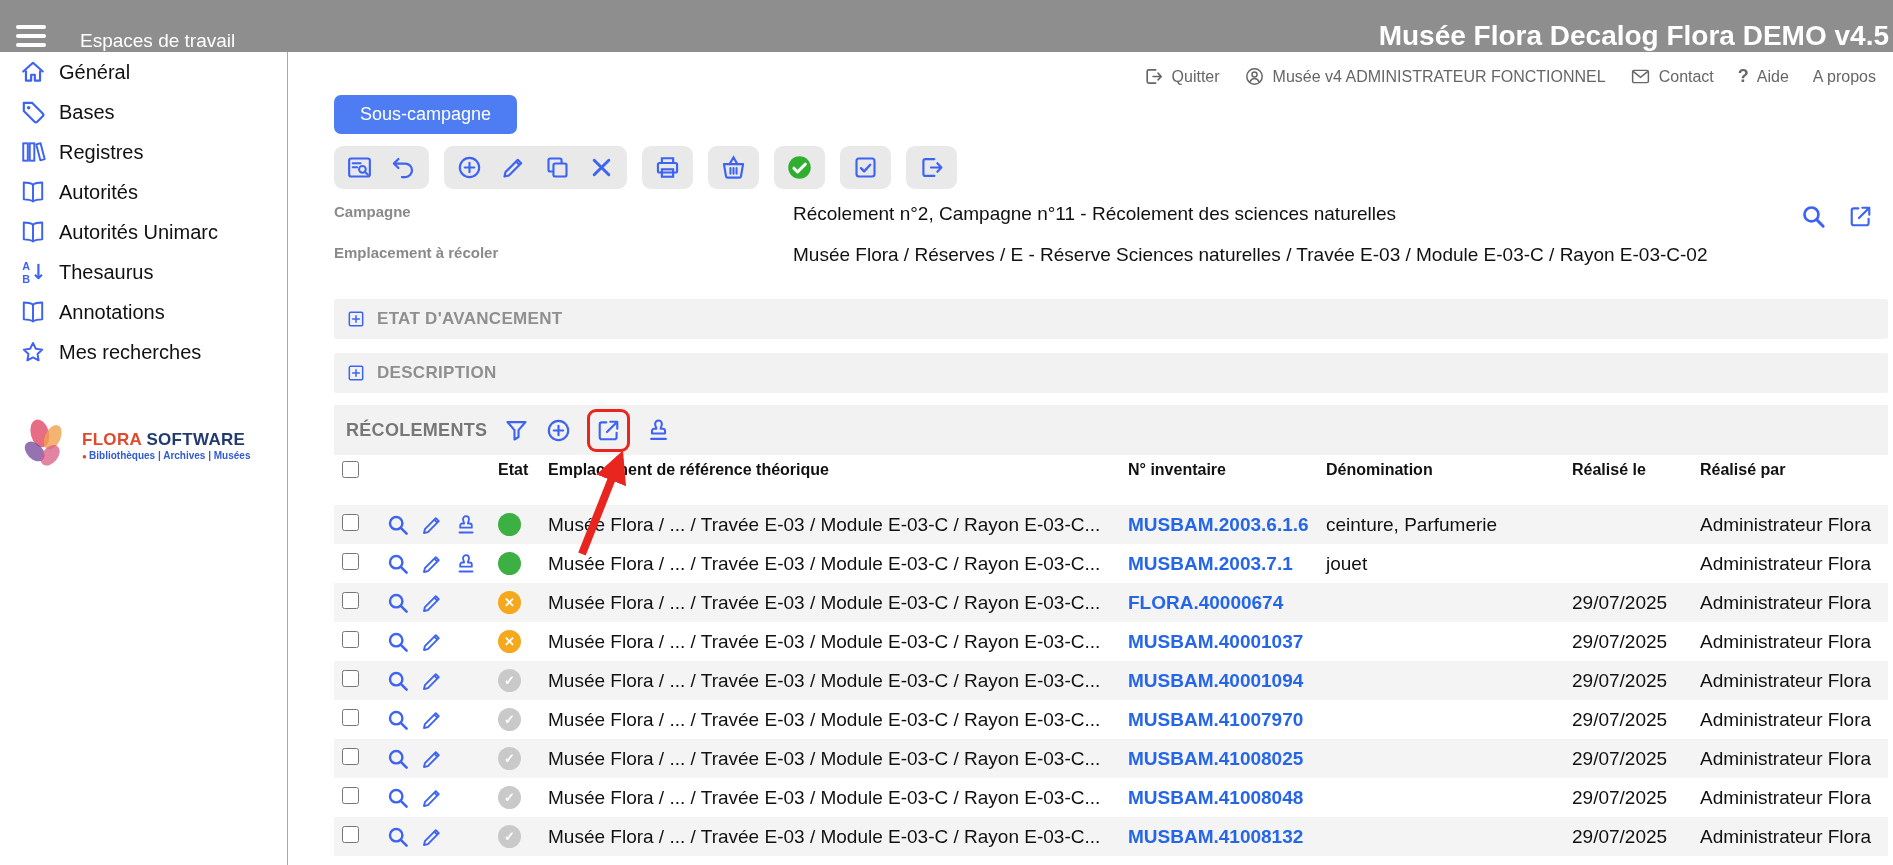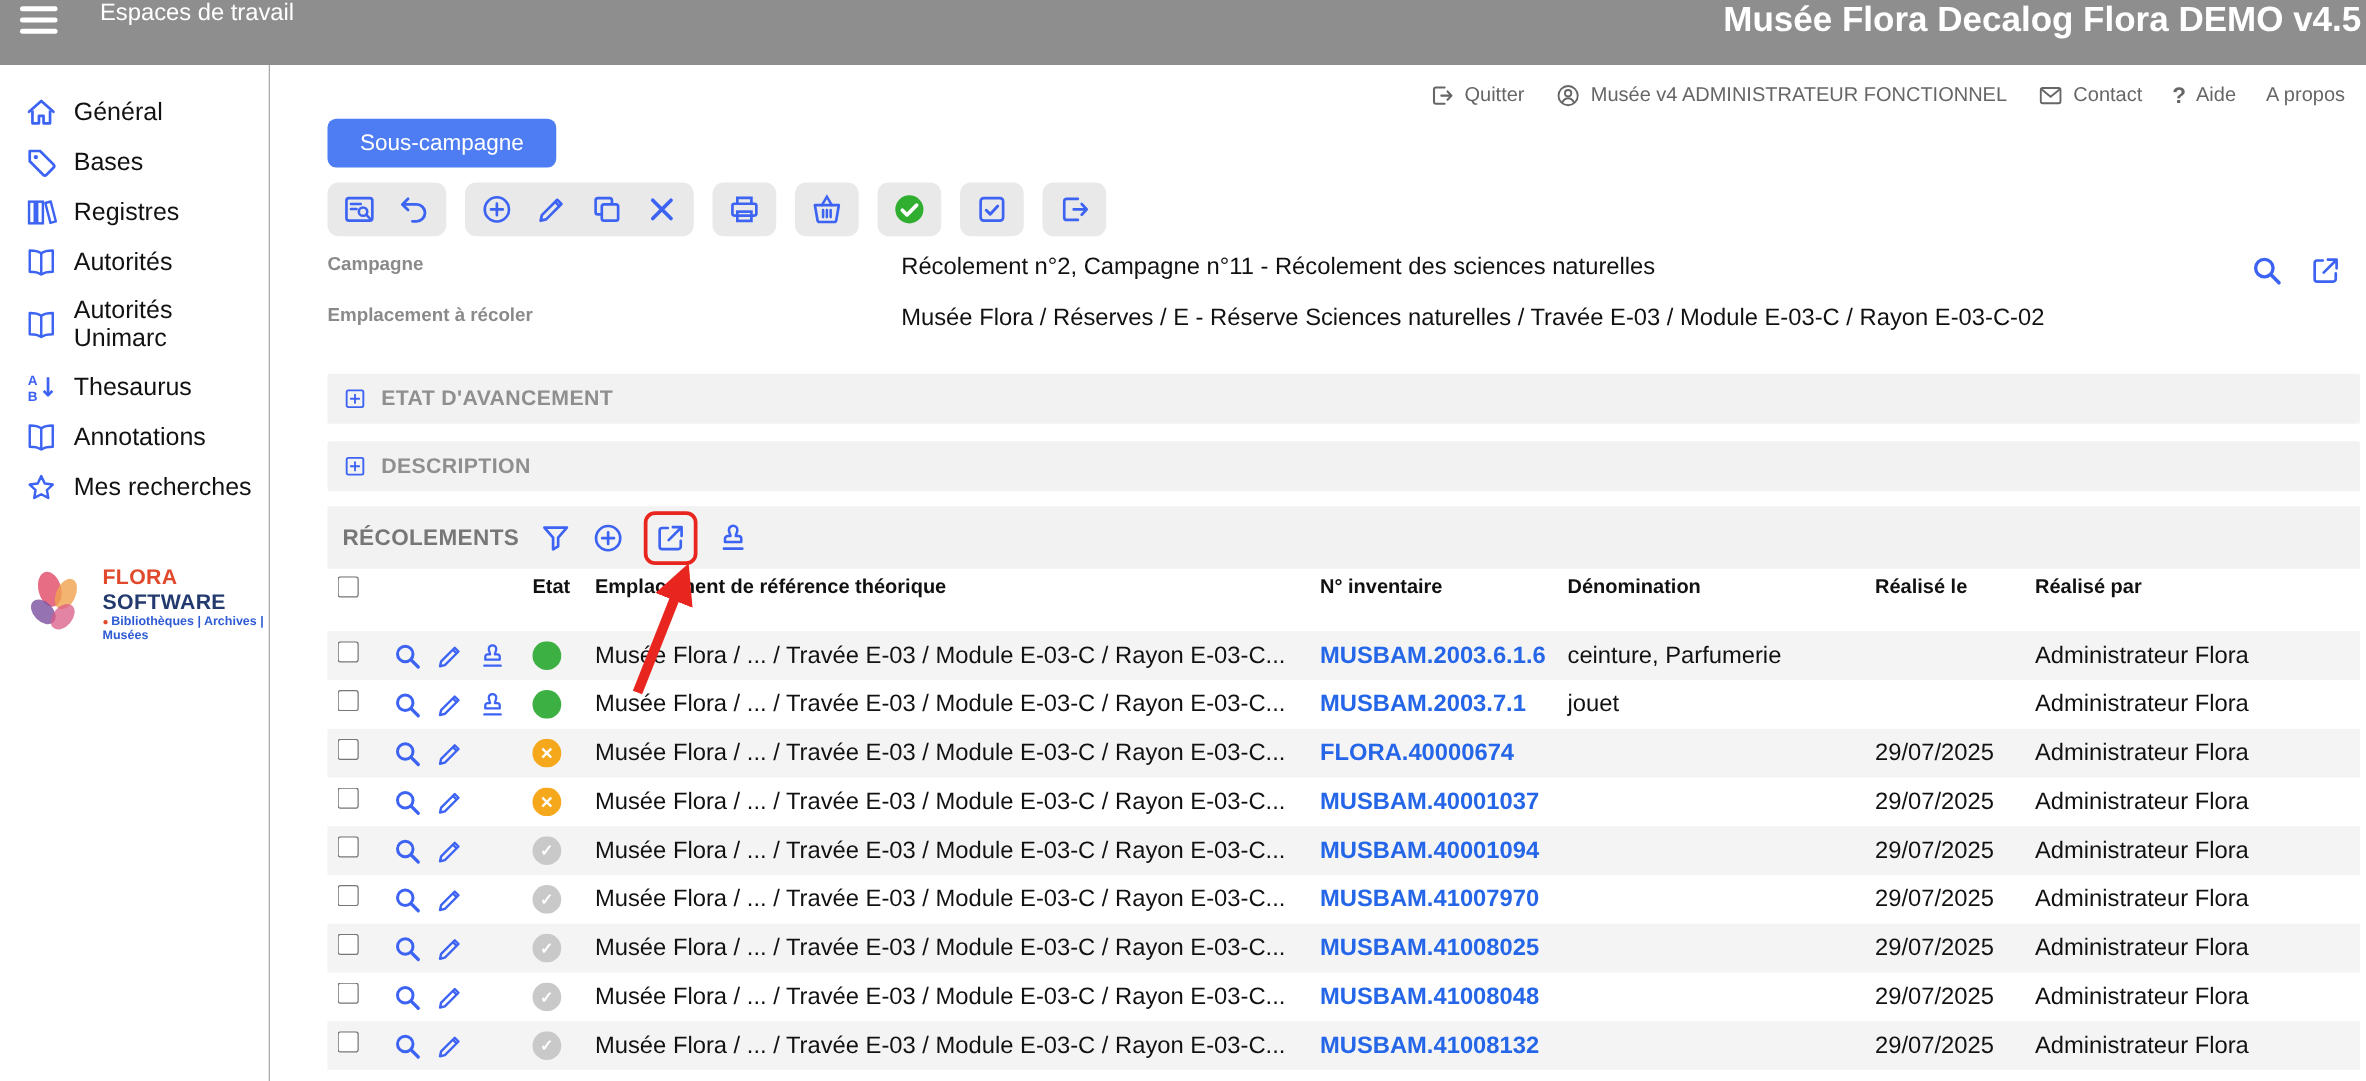--- a/index.html
+++ b/index.html
@@ -1,29 +1,29 @@
 <!DOCTYPE html>
 <html><head>
 <meta charset="utf-8">
 <style>
   *{box-sizing:border-box;margin:0;padding:0}
   html,body{width:1893px;height:865px;overflow:hidden;background:#fff;
     font-family:"Liberation Sans",sans-serif;color:#111}
   :root{--accent:#3d63f3;--red:#e8261f;--link:#2566e8}
 
   
-  .app-header{height:52px;background:#8e8e8e;display:flex;align-items:flex-start;color:#fff}
+  .app-header{height:52px;background:#8e8e8e;display:flex;align-items:flex-end;color:#fff}
   .hamburger{margin-left:16px;cursor:pointer}
   .hamburger span{display:block;width:30px;height:4px;background:#fff;border-radius:2px;margin:5px 0}
   .ws-label{margin-left:34px;font-size:19px}
   .app-title{margin-left:auto;font-size:28px;font-weight:bold;padding-right:4px;white-space:nowrap}
 
   
   .layout{display:flex;height:813px}
-  .sidebar{width:216px;border-right:1px solid #a9a9a9;padding-top:18px;flex:none;background:#fff}
+  .sidebar{width:288px;border-right:1px solid #a9a9a9;padding-top:0;flex:none;background:#fff}
   .side-item{display:flex;align-items:center;gap:13px;padding:7px 8px 7px 20px;font-size:20px;cursor:pointer}
   .side-item .svg-icon{width:26px;height:26px;color:var(--accent);flex:none;display:flex}
   .svg-icon svg,.tb-btn svg,.act-btn svg,.fi svg,.sec-icon svg,.tl-icon svg{width:100%;height:100%;display:block}
 
   .logo-block{margin-top:42px;padding-left:14px;display:flex;align-items:center;gap:6px}
   .logo-flower{width:62px;height:62px;flex:none}
   .brand{font-size:17px;font-weight:bold;letter-spacing:.3px}
   .brand .b1{color:#e0492c}
   .brand .b2{color:#233a6e}
   .tagline{font-size:10px;color:#2f5bd4;margin-top:0;font-weight:bold}

